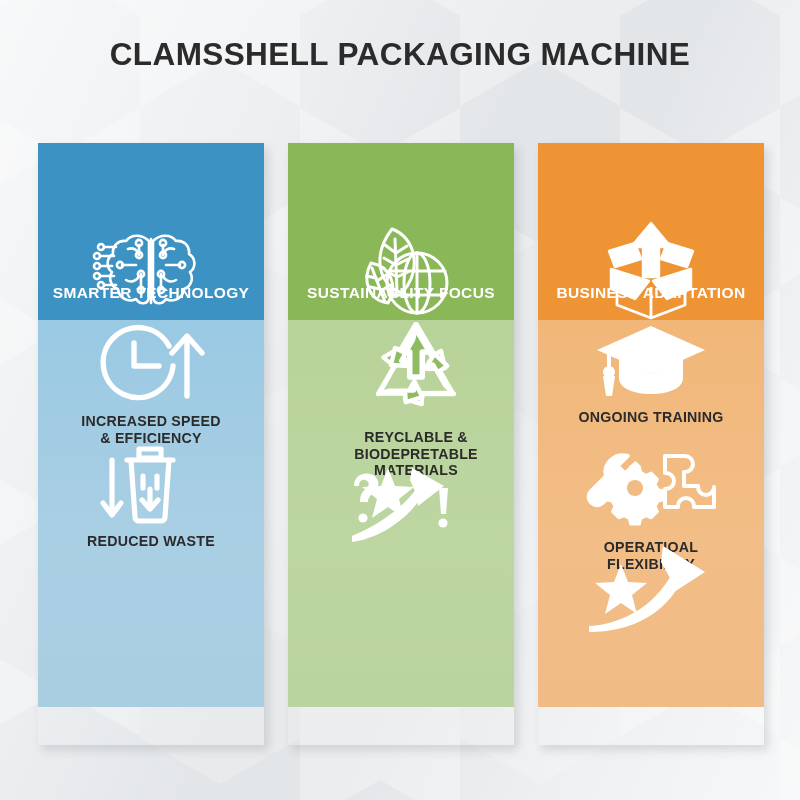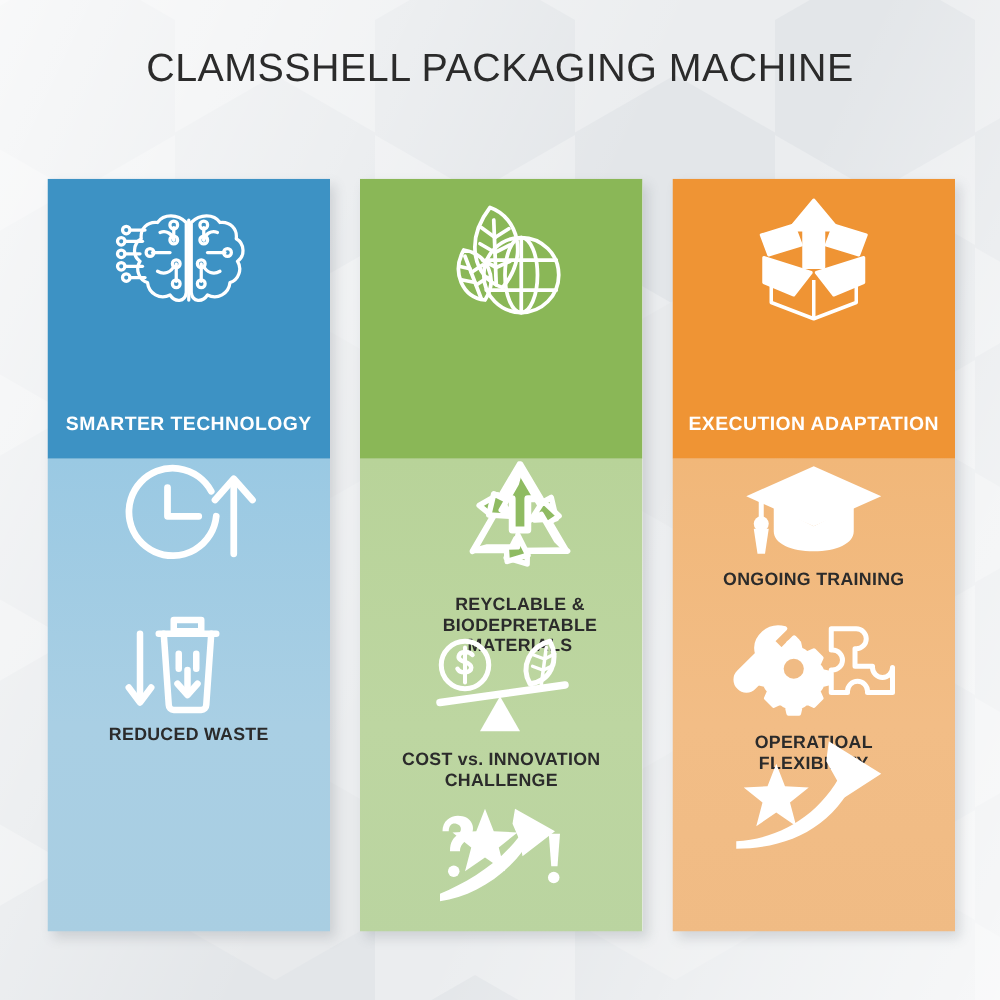--- a/index.html
+++ b/index.html
@@ -46,45 +46,45 @@
     left: 0;
     width: 800px;
     z-index: 3;
     text-align: center;
     color: #2b2b2b;
   }
   #title-block .tl {
     display: block;
     font-size: 31.5px;
     line-height: 40px;
-    font-weight: normal;
+    font-weight: bold;
     letter-spacing: 0.4px;
   }
 
   
   .column {
     position: absolute;
     top: 143px;
     width: 226px;
     height: 602px;
     z-index: 3;
     box-shadow: 4px 5px 9px rgba(90,100,110,0.20);
     overflow: hidden;
   }
   #col-0 { left: 38px; }
   #col-1 { left: 288px; }
   #col-2 { left: 538px; }
 
   .col-head {
-    height: 224px;
+    height: 177px;
     position: relative;
     display: flex;
     flex-direction: column;
     align-items: center;
-    justify-content: flex-start;
+    justify-content: flex-end;
   }
   .col-head .head-icon {
     margin-top: 16px;
     height: 98px;
     display: flex;
     align-items: center;
     justify-content: center;
   }
   .col-head .head-label {
     position: absolute;
@@ -249,20 +249,22 @@
 
     <div class="item">
       <div class="item-icon">
         <svg width="120" height="84" viewBox="0 0 120 84" fill="none" stroke="#ffffff" stroke-width="5.4" stroke-linecap="round" stroke-linejoin="round">
           <path d="M78 24 A35 35 0 1 0 82 44"></path>
           <path d="M43 21 V44 H68"></path>
           <path d="M96 74 V16"></path>
           <path d="M81 31 L96 14 L111 31"></path>
         </svg>
       </div>
+      <div class="item-label">INCREASED SPEED
+&amp; EFFICIENCY</div>
     </div>
 
     <div class="item">
       <div class="item-icon">
         <svg width="120" height="84" viewBox="0 0 120 84" fill="none" stroke="#ffffff" stroke-width="5.2" stroke-linecap="round" stroke-linejoin="round">
           <path d="M48 7 h22 v9 h-22 Z"></path>
           <path d="M36 18 h46"></path>
           <path d="M40 18 l4 57 a4 4 0 0 0 4 4 h22 a4 4 0 0 0 4-4 l4-57"></path>
           <path d="M52 34 V46"></path>
           <path d="M66 34 V46"></path>
@@ -296,20 +298,21 @@
         <path d="M52 58 L41 52"></path>
           <path d="M52 58 L63 53"></path>
         <path d="M43 84 C25 82, 16 62, 26 44 C45 47, 54 67, 43 84 Z"></path>
         <path d="M40 83 L27 49"></path>
         <path d="M31 59 L22 57"></path>
           <path d="M32 62 L41 56"></path>
         <path d="M35 70 L25 68"></path>
           <path d="M36 72 L45 66"></path>
       </svg>
     </div>
+    <div class="head-label">SUSTAINABLITY FOCUS</div>
   </div>
 
   <div class="col-body">
 
     <div class="item">
       <div class="item-icon">
         <svg width="118" height="100" viewBox="0 0 118 100" fill="#8fbb62" stroke="#ffffff" stroke-width="4.4" stroke-linejoin="round">
           <g transform="translate(59,52)">
             <g>
               <path d="M0,-38 L13,-16 L5,-16 L5,4 L-5,4 L-5,-16 L-13,-16 Z" transform="translate(0,-2) rotate(0) scale(1.25)"></path>
@@ -331,39 +334,20 @@
                 <path d="M59 7 L46 30 L38 26 L34 43 L52 44 L44 39 L56 18 Z"></path>
               </g>
           </g>
         </svg>
       </div>
       <div class="item-label">REYCLABLE &amp;
 BIODEPRETABLE
 MATERIALS</div>
     </div>
 
-    <div class="item">
-      <div class="item-icon">
-        <svg width="130" height="86" viewBox="0 0 130 86" fill="none" stroke="#ffffff" stroke-width="4" stroke-linecap="round" stroke-linejoin="round">
-          <circle cx="36" cy="25" r="19"></circle>
-          <path d="M42 17 c-2-3-10-4-11 1 c-1 5 10 4 10 9 c0 5-9 5-11 1" stroke-width="3.6"></path>
-          <path d="M36 11 V39" stroke-width="3.2"></path>
-          <path d="M104 6 C88 10, 80 26, 88 40 C104 38, 112 22, 104 6 Z"></path>
-          <path d="M97 41 L101 11" stroke-width="2.8"></path>
-          <path d="M99 20 L91 17" stroke-width="2.6"></path>
-            <path d="M100 20 L108 16" stroke-width="2.6"></path>
-          <path d="M98 29 L90 26" stroke-width="2.6"></path>
-            <path d="M99 29 L107 25" stroke-width="2.6"></path>
-          <path d="M16 55 L116 41" stroke-width="6" stroke-linecap="round"></path>
-          <path d="M64 50 L80 78 H48 Z" fill="#ffffff" stroke="none"></path>
-        </svg>
-      </div>
-      <div class="item-label">COST vs. INNOVATION
-CHALLENGE</div>
-    </div>
 
     <div class="item">
       <div class="item-icon">
         <svg width="150" height="104" viewBox="0 0 150 104" fill="#ffffff" stroke="none">
           <path d="M26 76 C50 66, 80 48, 96 20 L103 24 C88 56, 56 78, 26 82 Z"></path>
           <path d="M86 8 L118 26 L92 46 L90 34 L84 20 Z"></path>
           <path d="M62 8 L69 26 L88 27 L73 39 L78 58 L62 47 L46 58 L51 39 L36 27 L55 26 Z"></path>
           <path d="M28 26 c0-10 9-14 16-12 c9 2 11 12 5 17 c-4 4-7 6-7 11 h-8 c0-8 3-11 7-14
                    c3-3 2-7-2-8 c-3-1-6 1-6 6 Z"></path>
           <circle cx="37" cy="58" r="4.6"></circle>
@@ -385,21 +369,21 @@
         <path d="M14 30 L40 22 L46 38 L20 46 Z"></path>
         <path d="M98 30 L72 22 L66 38 L92 46 Z"></path>
         <path d="M16 48 L54 60 L40 78 L16 68 Z"></path>
         <path d="M96 48 L58 60 L72 78 L96 68 Z"></path>
         <g fill="none" stroke="#ffffff" stroke-width="2.8">
           <path d="M22 60 V84 L56 97 L90 84 V60"></path>
           <path d="M56 66 V97"></path>
         </g>
       </svg>
     </div>
-    <div class="head-label">EXECUTION ADAPTATION</div>
+    <div class="head-label">BUSINESS ADAPTATION</div>
   </div>
 
   <div class="col-body">
 
     <div class="item">
       <div class="item-icon">
         <svg width="120" height="86" viewBox="0 0 120 86" fill="#ffffff" stroke="none">
           <path d="M60 10 L114 34 L60 58 L6 34 Z"></path>
           <path d="M28 42 V62 c0 10 14 16 32 16 c18 0 32-6 32-16 V42 L60 58 Z"></path>
           <rect x="16" y="34" width="4" height="20" rx="2"></rect>

